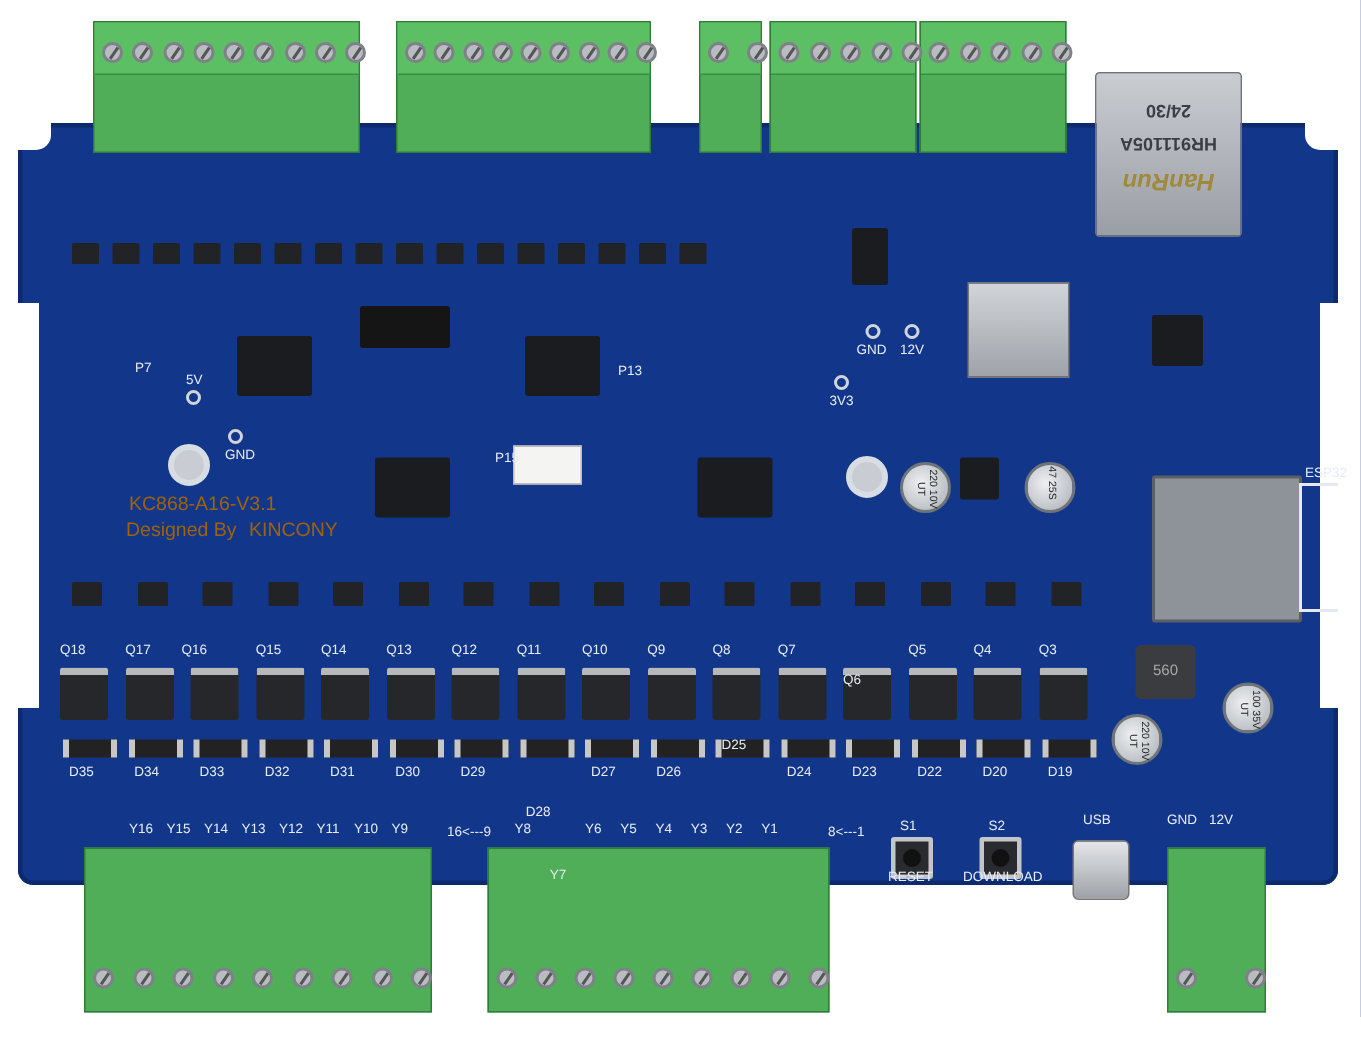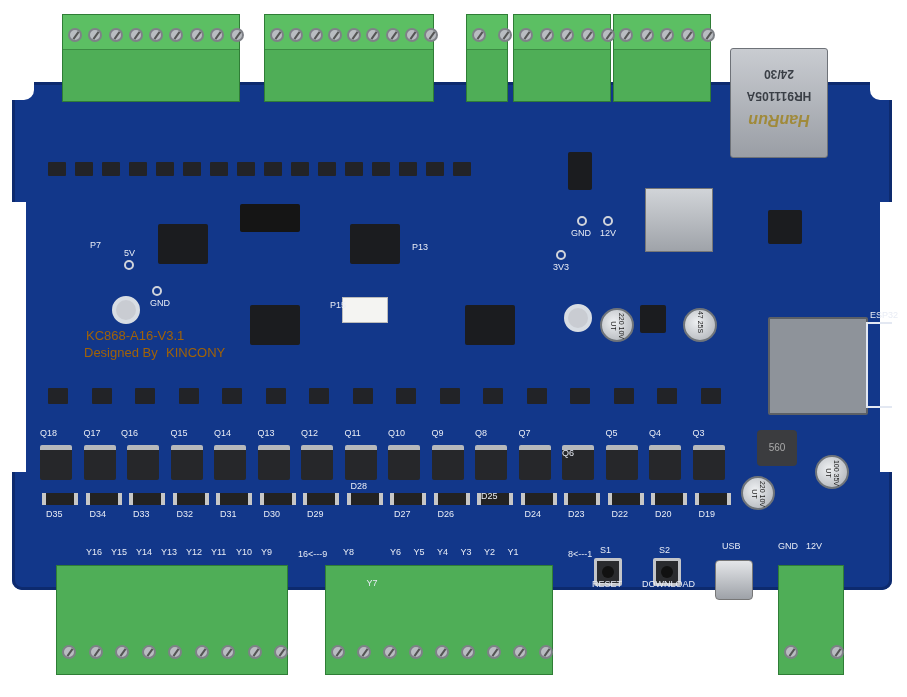--- a/index.html
+++ b/index.html
@@ -120,21 +120,21 @@
 <div class="inductor">560</div>
 
 <div class="esp"></div>
 <div class="antenna"></div>
 <div class="lbl" style="left:870px;top:310px;">ESP32</div>
 
 <div id="mosrow"></div>
 
 <div id="ylabels"></div>
 <div class="lbl tiny" style="left:298px;top:549px;">16&lt;---9</div>
-<div class="lbl tiny" style="left:552px;top:549px;margin-left:16px;">8&lt;---1</div>
+<div class="lbl tiny" style="left:552px;top:549px;">8&lt;---1</div>
 
 <div class="lbl" style="left:600px;top:545px;">S1</div>
 <div class="btn" style="left:594px;top:558px;"></div>
 <div class="lbl" style="left:592px;top:579px;">RESET</div>
 <div class="lbl" style="left:659px;top:545px;">S2</div>
 <div class="btn" style="left:653px;top:558px;"></div>
 <div class="lbl" style="left:642px;top:579px;">DOWNLOAD</div>
 
 <div class="lbl" style="left:722px;top:541px;">USB</div>
 <div class="usb"></div>
@@ -252,21 +252,21 @@
 <div class="mosfet" style="left:257.5px;top:445px;"></div>
 <div class="diode" style="left:259.5px;top:493px;"></div>
 <div class="lbl tiny" style="left:263.5px;top:509px;">D30</div>
 <div class="lbl tiny" style="left:257.5px;top:428px;">Q13</div>
 <div class="mosfet" style="left:301px;top:445px;"></div>
 <div class="diode" style="left:303px;top:493px;"></div>
 <div class="lbl tiny" style="left:307px;top:509px;">D29</div>
 <div class="lbl tiny" style="left:301px;top:428px;">Q12</div>
 <div class="mosfet" style="left:344.5px;top:445px;"></div>
 <div class="diode" style="left:346.5px;top:493px;"></div>
-<div class="lbl tiny" style="left:350.5px;top:481px;">D28</div>
+<div class="lbl tiny" style="left:350.5px;top:536px;">D28</div>
 <div class="lbl tiny" style="left:344.5px;top:428px;">Q11</div>
 <div class="mosfet" style="left:388px;top:445px;"></div>
 <div class="diode" style="left:390px;top:493px;"></div>
 <div class="lbl tiny" style="left:394px;top:509px;">D27</div>
 <div class="lbl tiny" style="left:388px;top:428px;">Q10</div>
 <div class="mosfet" style="left:431.5px;top:445px;"></div>
 <div class="diode" style="left:433.5px;top:493px;"></div>
 <div class="lbl tiny" style="left:437.5px;top:509px;">D26</div>
 <div class="lbl tiny" style="left:431.5px;top:428px;">Q9</div>
 <div class="mosfet" style="left:475px;top:445px;"></div>

